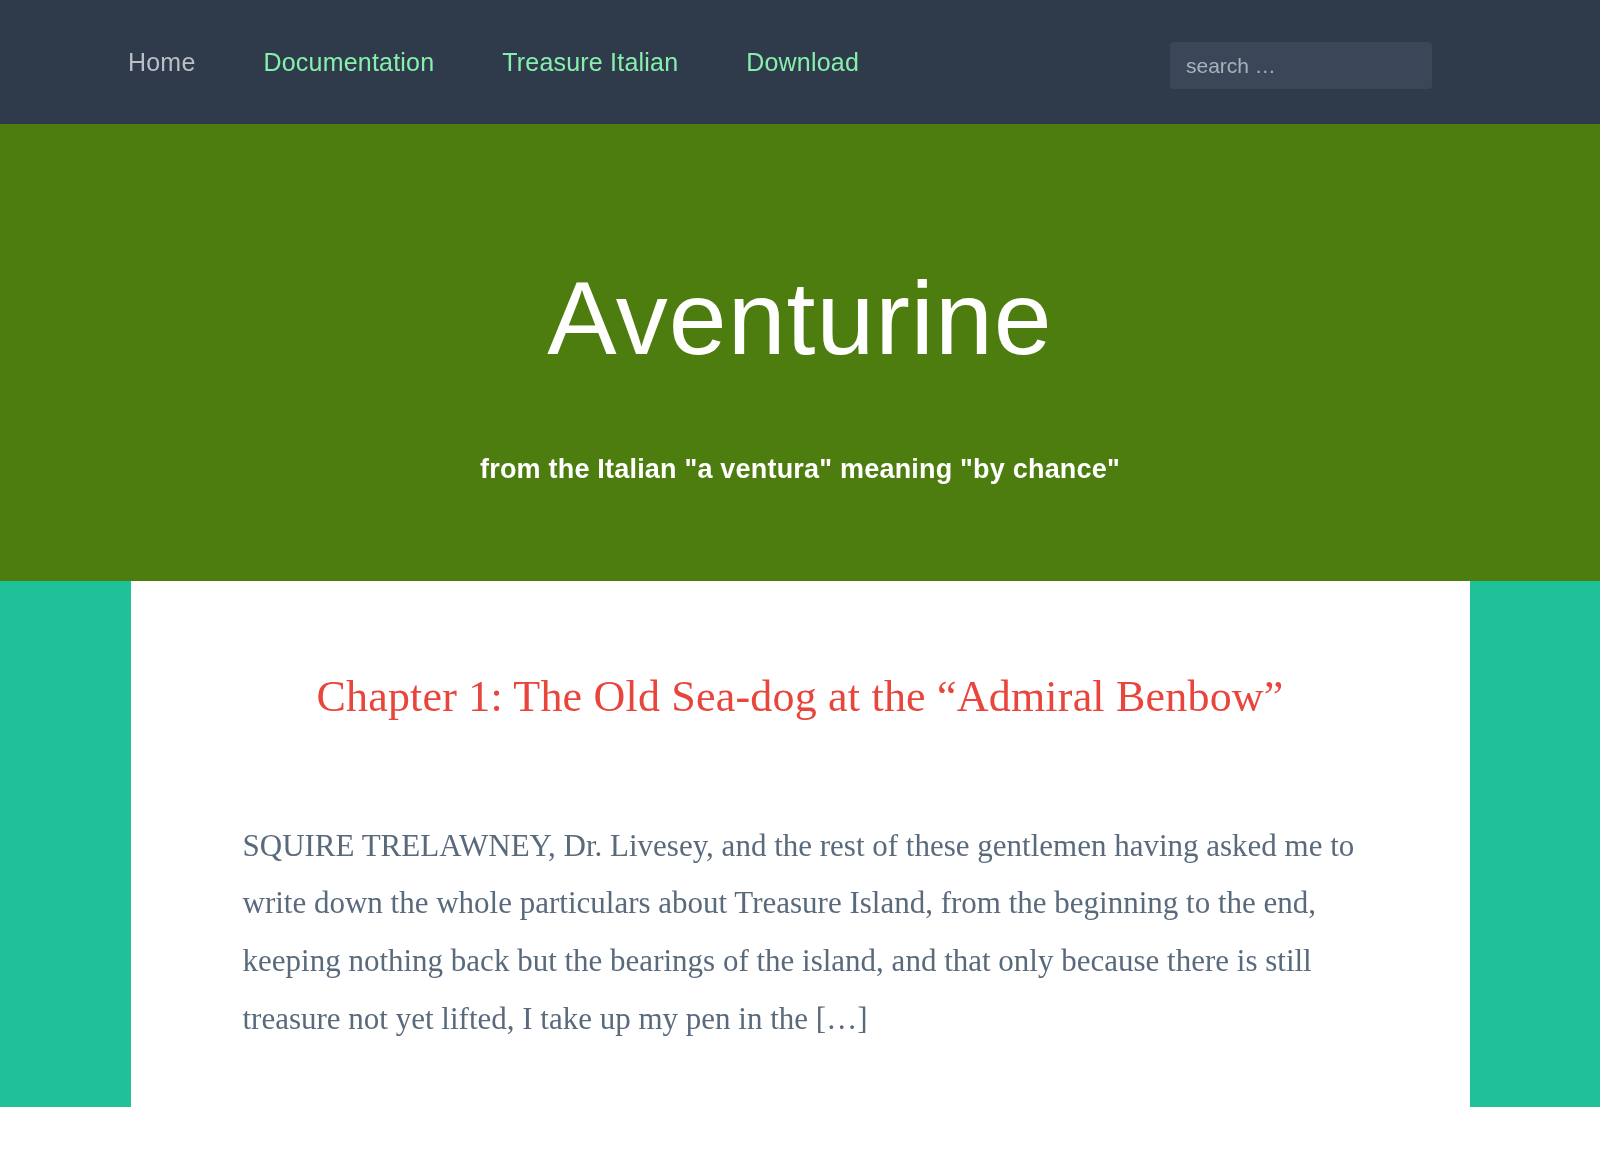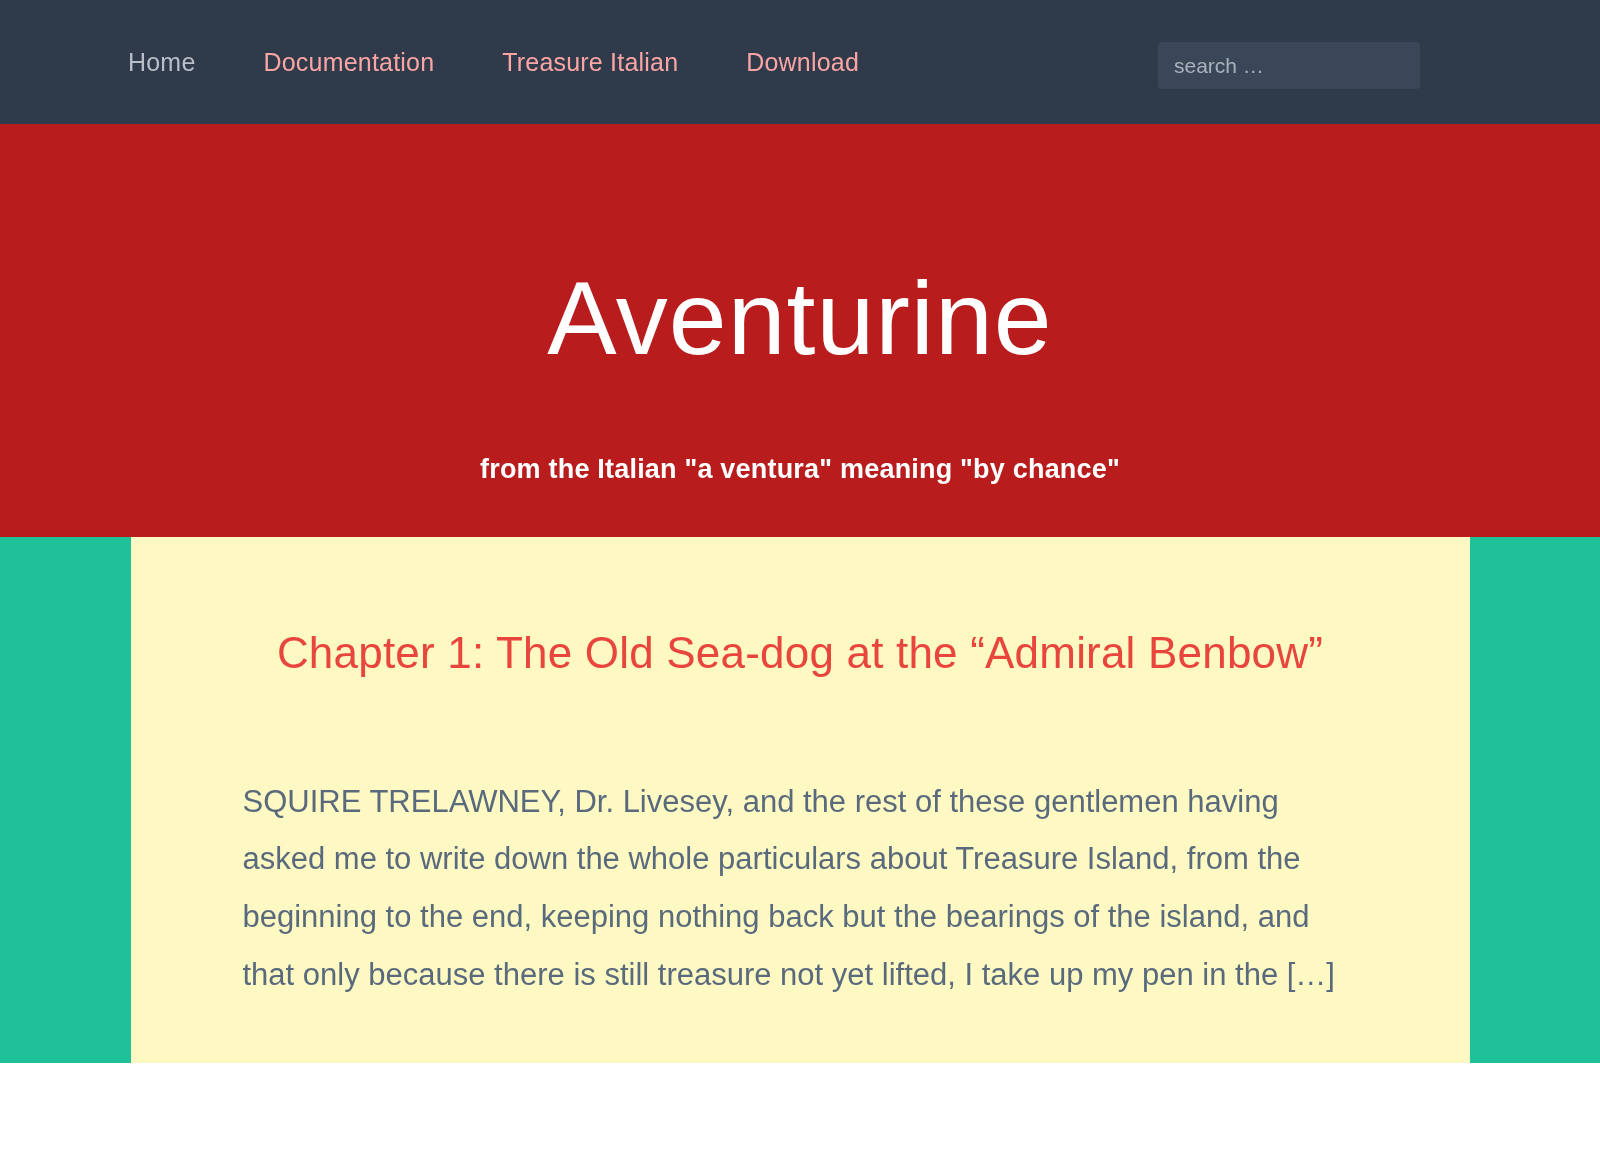--- a/index.html
+++ b/index.html
@@ -21,56 +21,56 @@
     display: flex;
     align-items: center;
     position: relative;
   }
   .nav-links {
     display: flex;
     align-items: center;
     margin-left: 128px;
   }
   .nav-link {
-    color: #fca5a5;
+    color: #86efac;
     font-size: 25px;
     font-weight: 400;
     text-decoration: none;
     margin-right: 68px;
     white-space: nowrap;
     cursor: pointer;
     letter-spacing: 0.2px;
   }
   .nav-link.muted { color: #b9bfc8; }
 
   .search-wrap {
     position: absolute;
-    right: 180px;
+    right: 168px;
     top: 42px;
   }
   .search-input {
     width: 262px;
     height: 47px;
     background: #3a4758;
     border: none;
     border-radius: 4px;
     color: #cfd4db;
     font-size: 21px;
     font-family: "Liberation Sans", sans-serif;
     padding: 0 16px;
     outline: none;
   }
   .search-input::placeholder { color: #a9b1bc; }
 
   
   .hero {
     width: 100%;
-    background: #b91c1c;
+    background: #4d7c0f;
     padding-top: 142px;
-    padding-bottom: 52px;
+    padding-bottom: 96px;
     text-align: center;
   }
   .site-title {
     margin: 0;
     color: #ffffff;
     font-size: 104px;
     font-weight: 300;
     letter-spacing: 1px;
     line-height: 1;
   }
@@ -85,22 +85,23 @@
   
   .content-area {
     width: 100%;
     background: #1ec198;
     min-height: 300px;
     display: flex;
     justify-content: center;
   }
   .card {
     width: 1339px;
-    background: #fef9c3;
+    background: #ffffff;
     padding: 84px 112px 60px 112px;
+    font-family: Liberation Serif, serif;
   }
   .post-title {
     margin: 0;
     text-align: center;
     color: #e8453c;
     font-size: 44px;
     font-weight: 400;
     line-height: 1.45;
     letter-spacing: 0.2px;
   }

